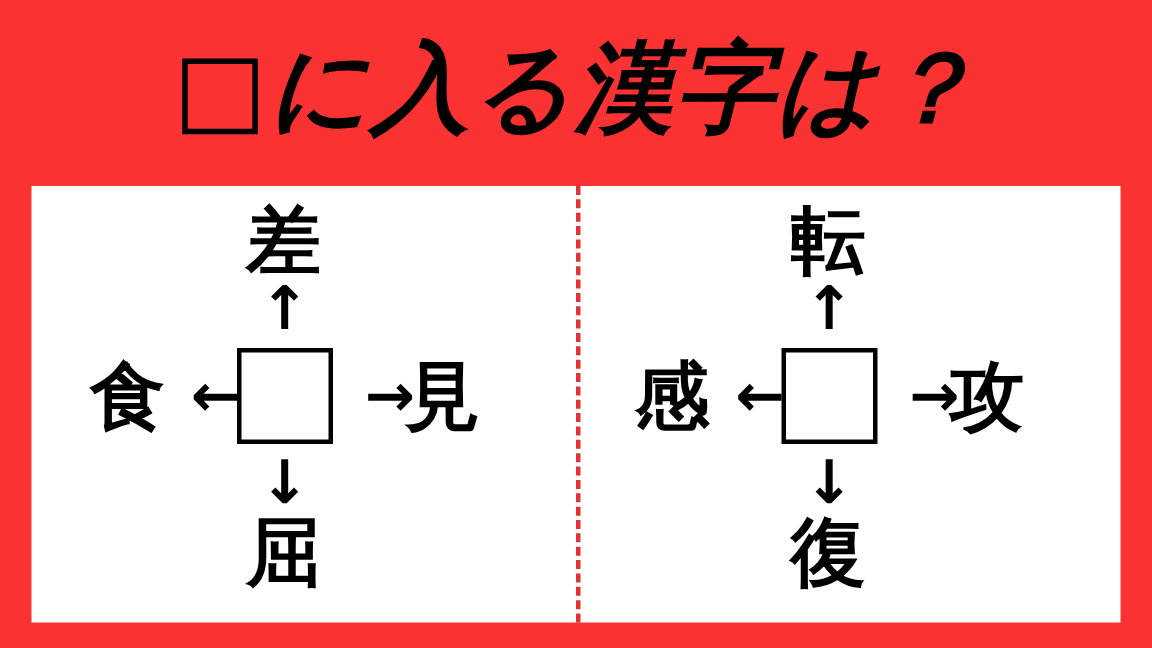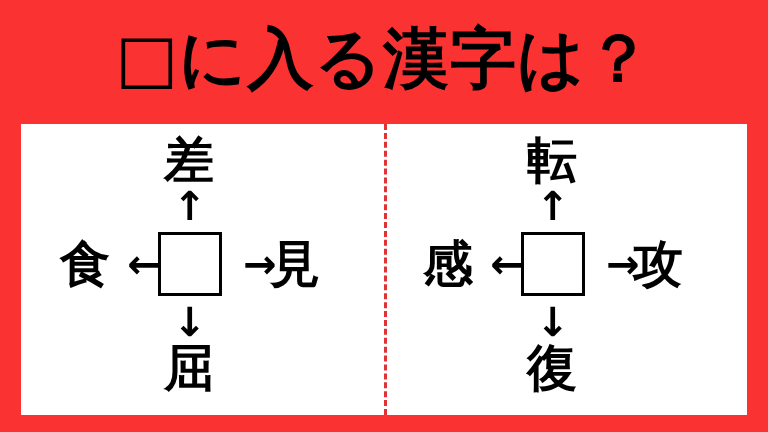--- a/index.html
+++ b/index.html
@@ -19,20 +19,21 @@
   
   .title-bar {
     position: absolute;
     left: 0;
     top: 0;
     width: 768px;
     height: 118px;
     display: flex;
     align-items: center;
     justify-content: center;
+    font-style: italic;
   }
   .title-text {
     color: #000000;
     font-size: 66px;
     font-weight: 700;
     line-height: 1;
     letter-spacing: 1px;
     white-space: nowrap;
     font-family: "DejaVu Sans", "Liberation Sans", sans-serif;
   }

